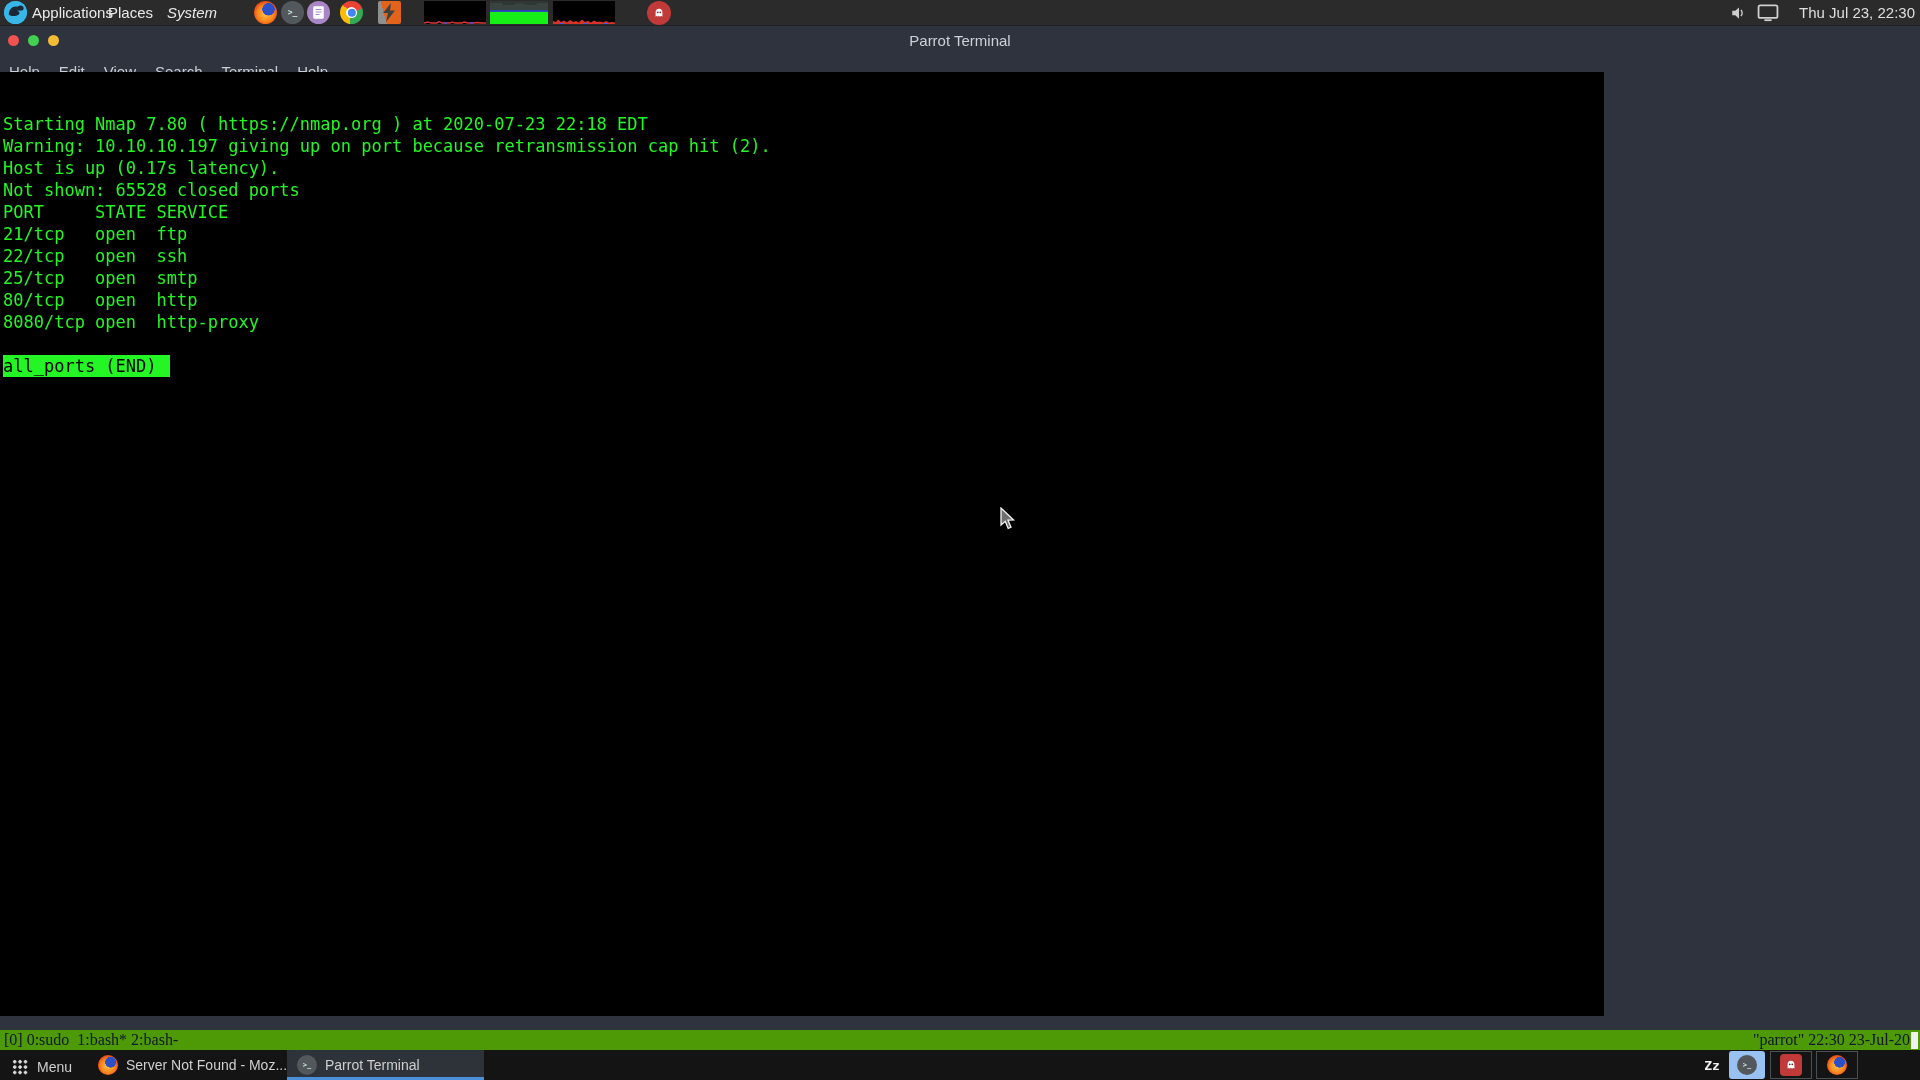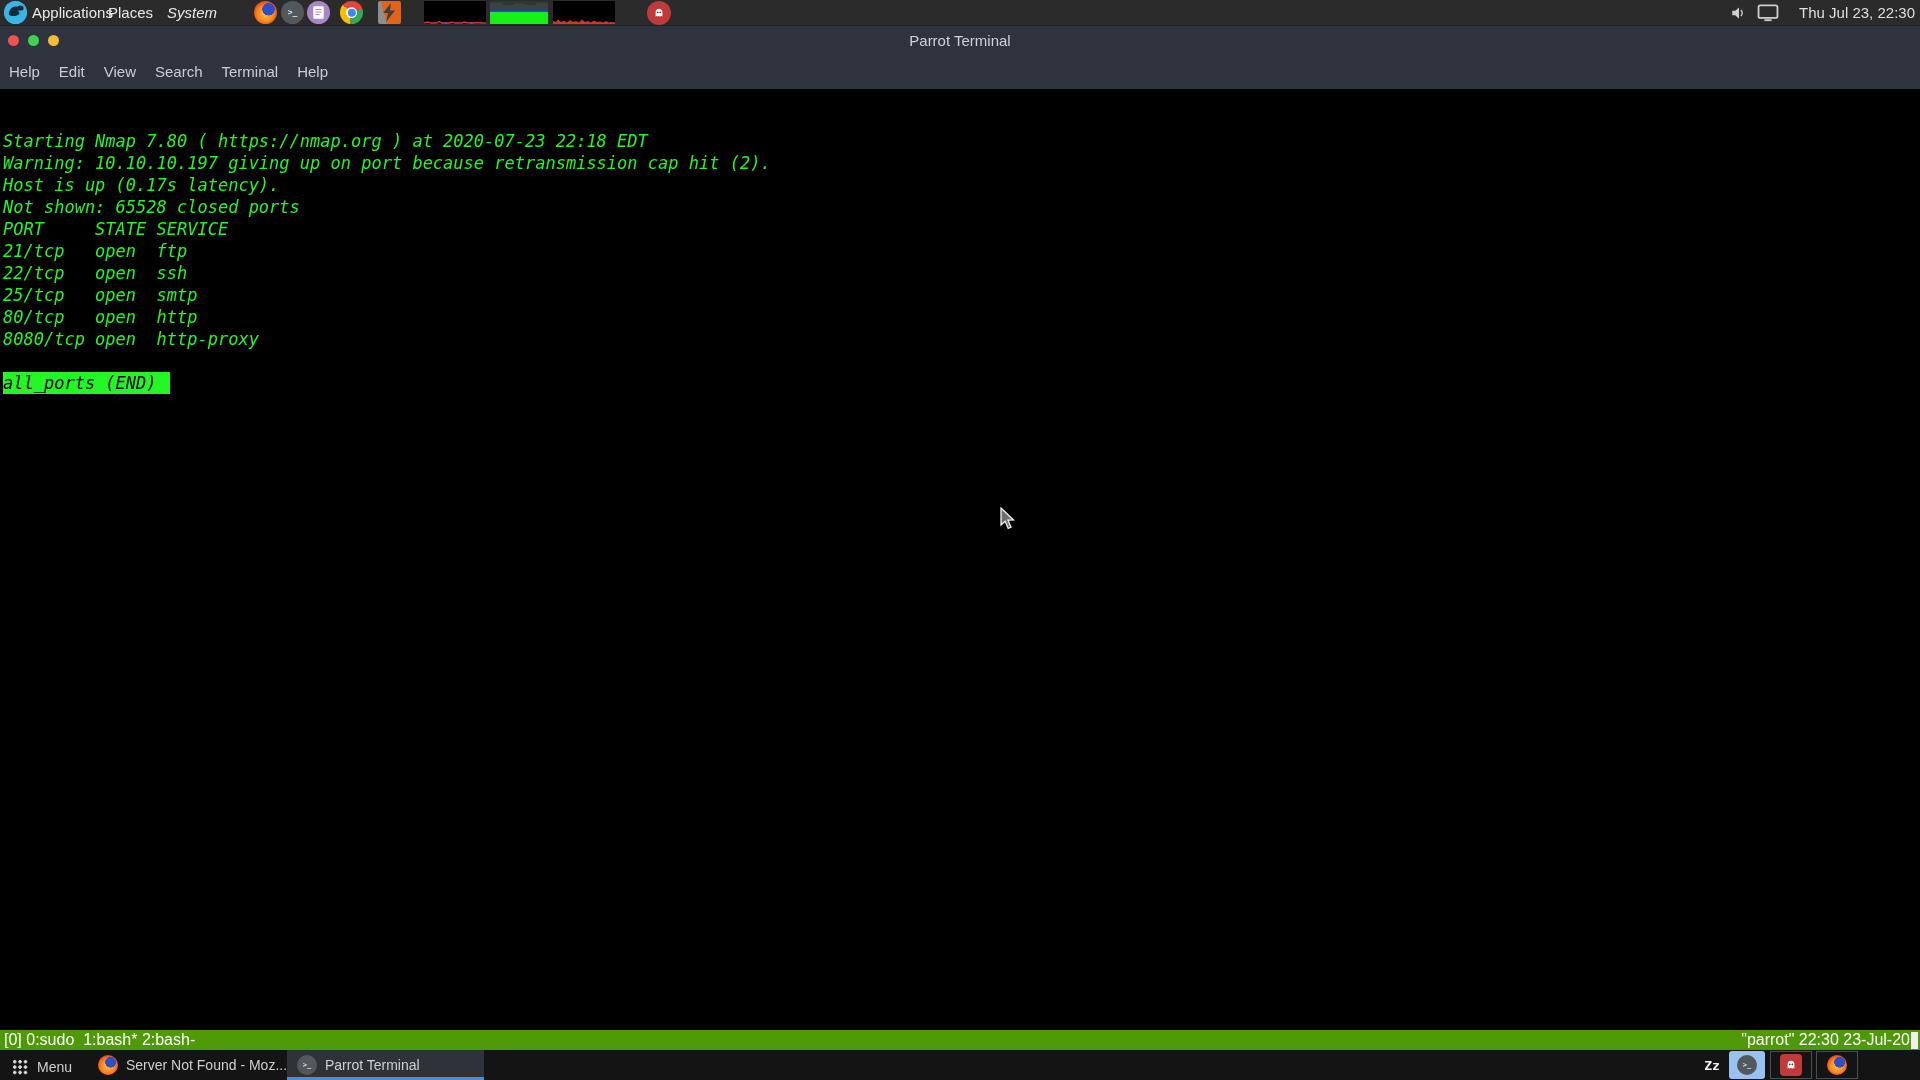--- a/index.html
+++ b/index.html
@@ -30,30 +30,30 @@
   .tl { position:absolute; top:9px; width:11px; height:11px; border-radius:50%; }
   .tl.r { left:8px;  background:#ef5350; }
   .tl.g { left:28px; background:#41d04f; }
   .tl.y { left:48px; background:#f3bb36; }
   #win-title { position:absolute; left:0; top:0; width:1920px; height:30px; text-align:center;
                line-height:30px; color:#cdd2d8; font-size:15px; }
   #menubar { position:absolute; left:0; top:30px; width:1920px; height:30px; display:flex;
              align-items:center; gap:19px; padding-left:9px; color:#c9ced4; font-size:15px; }
   .mb-item { cursor:default; }
 
-  #screen { position:absolute; left:0; top:63px; width:1920px; height:944px; background:#000;font-style:italic; }
+  #screen { position:absolute; left:0; top:46px; width:1604px; height:944px; background:#000; }
   #term-out { position:absolute; left:3px; top:41px;
               font-family:"DejaVu Sans Mono", monospace; font-size:17px; line-height:22px;
               color:#24f524; }
   .tline { display:block; white-space:pre; min-height:22px; }
   .pager-line { display:inline-block; background:#24f524; color:#000; white-space:pre;
                 padding-right:13px; }
 
   #tmuxbar { position:absolute; left:0; top:1004px; width:1920px; height:21px; background:#4e9a06;
-             font-family:Liberation Sans, sans-serif; font-size:16px; color:#ffffff; }
+             font-family:Liberation Serif, serif; font-size:16px; color:#0f172a; }
   #tmux-left  { position:absolute; left:4px; top:1px; white-space:pre; }
   #tmux-right { position:absolute; right:10px; top:1px; white-space:pre; }
   #tmux-sliver { position:absolute; right:2px; top:2px; width:7px; height:17px; background:#f0f0f0; }
 
   
   #taskbar { position:absolute; left:0; top:1050px; width:1920px; height:30px; background:#141414;
              color:#cfcfcf; font-size:14px; }
   #menu-btn { position:absolute; left:6px; top:0; height:30px; display:flex; align-items:center;
               gap:9px; padding:17px 6px; }
   .grid-ico { width:16px; height:16px;

